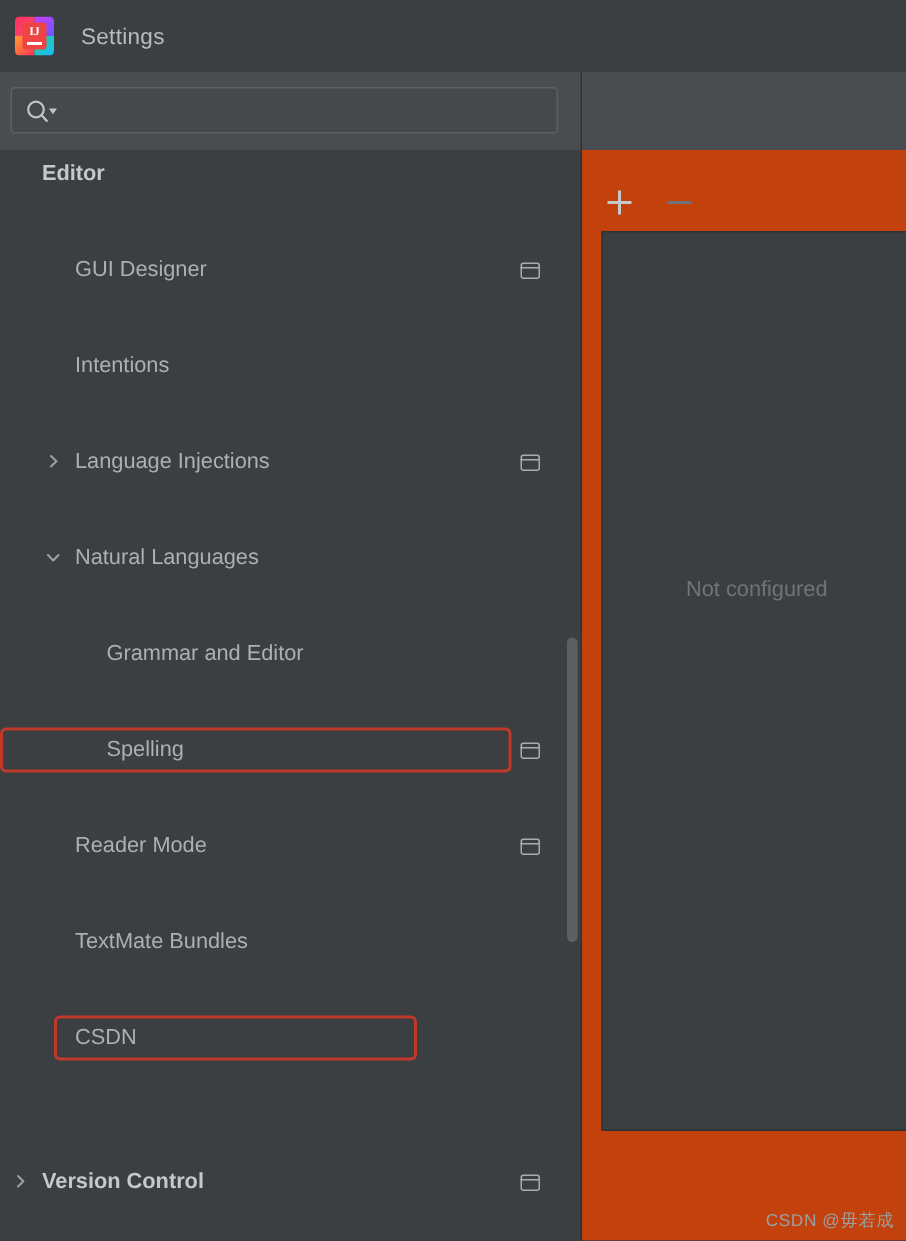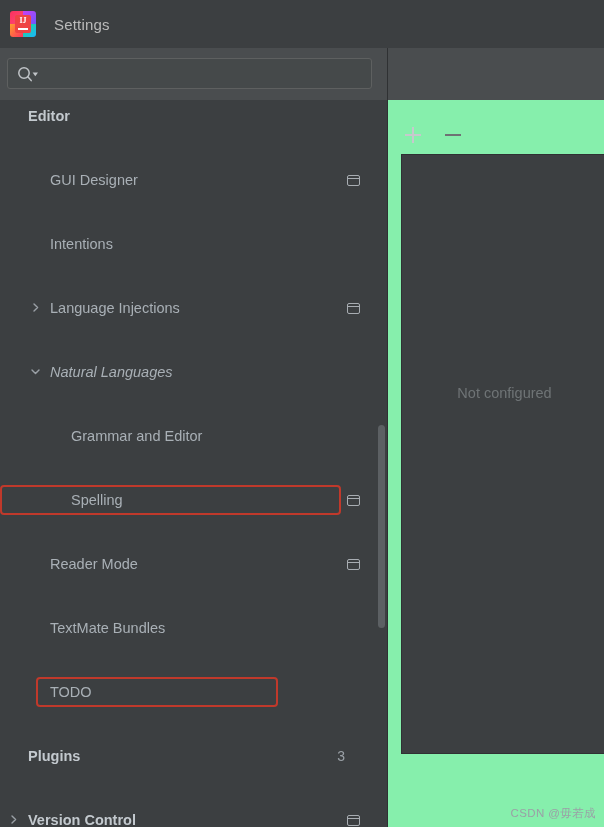--- a/index.html
+++ b/index.html
@@ -204,21 +204,21 @@
     width: 1px; height: 779px;
     background: #2f3133;
   }
 
   
   .right-panel {
     position: absolute;
     left: 388px; top: 100px;
     width: 216px;
     height: 727px;
-    background: #86efac;
+    background: #c2410c;
     overflow: hidden;
   }
   .toolbar {
     position: absolute;
     left: 12px; top: 20px;
     height: 30px;
     display: flex;
     align-items: center;
     gap: 14px;
   }
@@ -315,46 +315,42 @@
         <div class="tree-row" style="top: 64px;">
           <span class="row-label" style="margin-left: 50px;">Intentions</span>
         </div>
         <div class="tree-row" style="top: 96px;">
           <span class="arrow" style="left: 28px;"><svg width="11" height="11" viewBox="0 0 11 11">
               <polyline points="4,2 7.6,5.5 4,9" fill="none" stroke="#9aa0a6" stroke-width="1.4" stroke-linecap="round" stroke-linejoin="round"></polyline>
             </svg></span>
           <span class="row-label" style="margin-left: 50px;">Language Injections</span>
           <span class="scope-icon"></span>
         </div>
-        <div class="tree-row" style="top: 128px; font-style: italic;">
+        <div class="tree-row" style="top: 128px;">
           <span class="arrow" style="left: 28px;"><svg width="11" height="11" viewBox="0 0 11 11">
               <polyline points="2,4 5.5,7.6 9,4" fill="none" stroke="#9aa0a6" stroke-width="1.4" stroke-linecap="round" stroke-linejoin="round"></polyline>
             </svg></span>
           <span class="row-label" style="margin-left: 50px;">Natural Languages</span>
         </div>
         <div class="tree-row" style="top: 160px;">
           <span class="row-label" style="margin-left: 71px;">Grammar and Editor</span>
         </div>
         <div class="tree-row" style="top: 192px;">
           <span class="row-label" style="margin-left: 71px;">Spelling</span>
           <span class="scope-icon"></span>
         </div>
         <div class="tree-row" style="top: 224px; text-align: center;">
           <span class="row-label" style="margin-left: 50px;">Reader Mode</span>
           <span class="scope-icon"></span>
         </div>
         <div class="tree-row" style="top: 256px;">
           <span class="row-label" style="margin-left: 50px;">TextMate Bundles</span>
         </div>
         <div class="tree-row" style="top: 288px;">
-          <span class="row-label" style="margin-left: 50px;">TODO</span>
-        </div>
-        <div class="tree-row bold" style="top: 320px;">
-          <span class="row-label" style="margin-left: 28px;">Plugins</span>
-          <span class="badge-count">3</span>
+          <span class="row-label" style="margin-left: 50px;">CSDN</span>
         </div>
         <div class="tree-row bold" style="top: 352px;">
           <span class="arrow" style="left: 6px;"><svg width="11" height="11" viewBox="0 0 11 11">
               <polyline points="4,2 7.6,5.5 4,9" fill="none" stroke="#9aa0a6" stroke-width="1.4" stroke-linecap="round" stroke-linejoin="round"></polyline>
             </svg></span>
           <span class="row-label" style="margin-left: 28px;">Version Control</span>
           <span class="scope-icon"></span>
         </div>
       </div>
     <div class="scroll-track">

